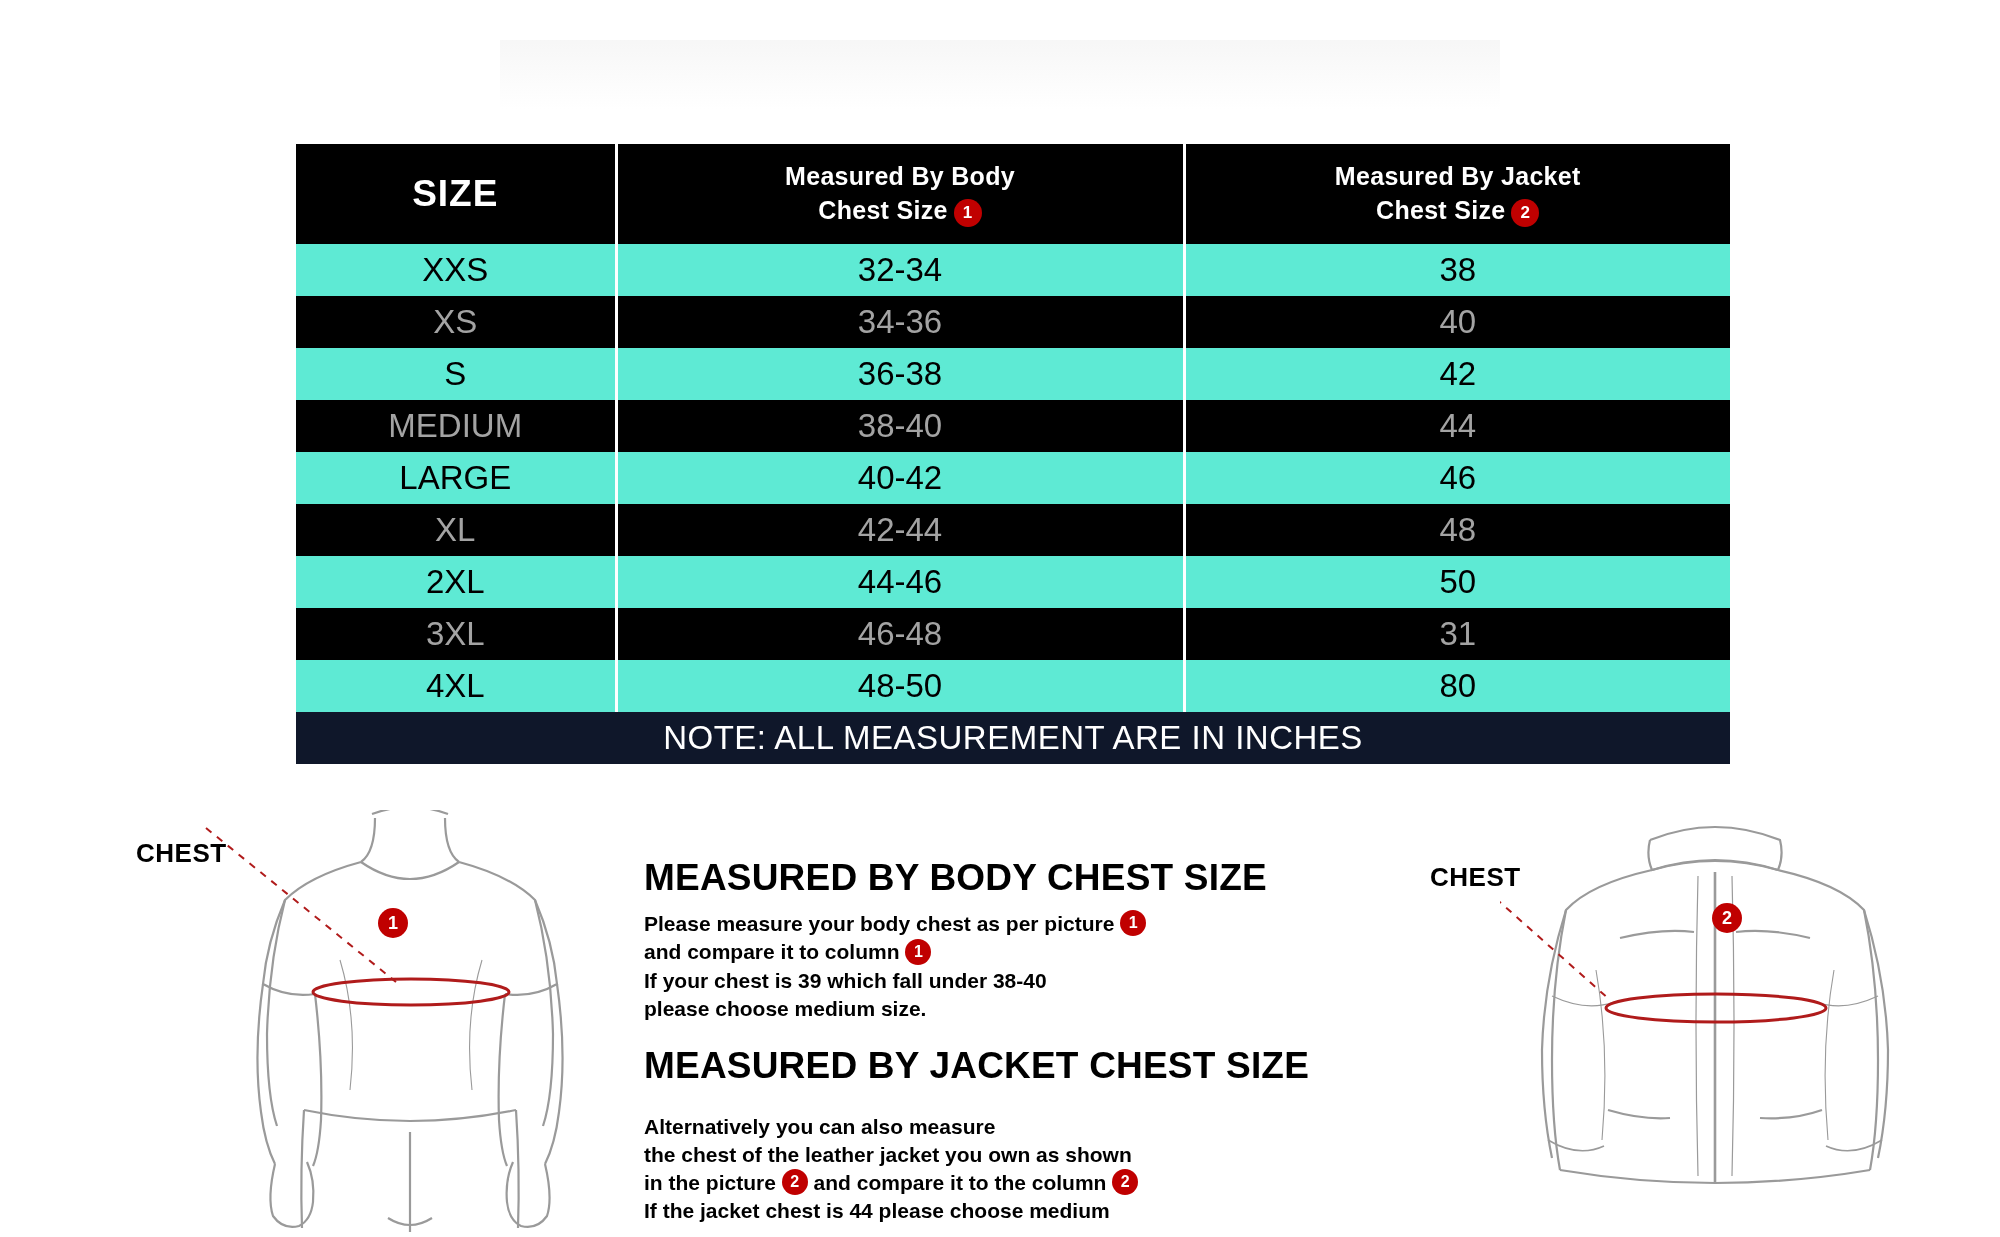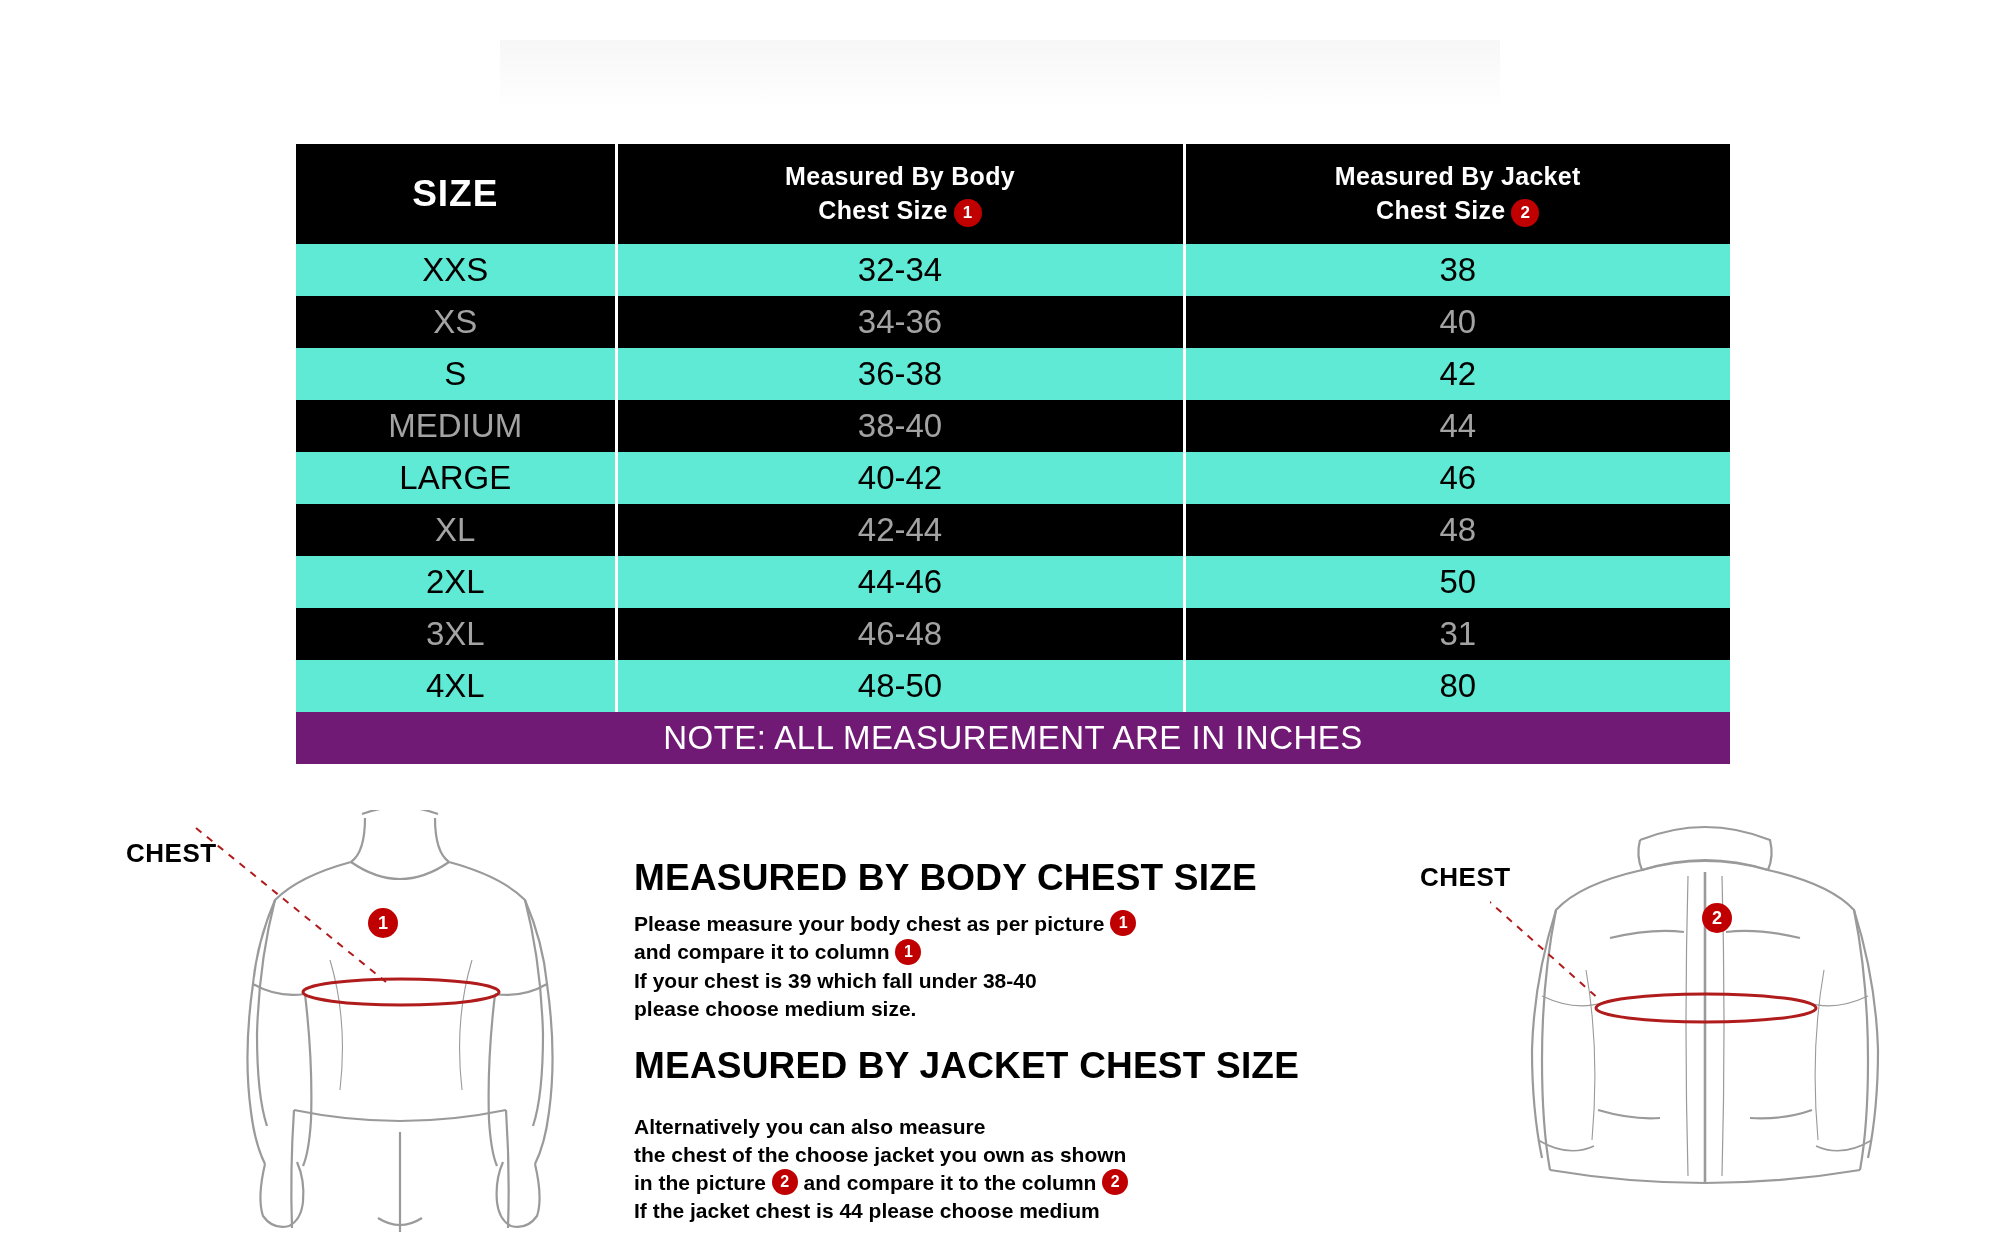--- a/index.html
+++ b/index.html
@@ -86,32 +86,32 @@
     vertical-align: middle;
     font-size: 33px;
     font-weight: 400;
   }
   .size-table tbody td.cell-sep {
     border-left: 3px solid #fff;
   }
   tr.row-light td.cell-sep { border-left-color: #fff; }
 
   .note-row td {
-    background: #701a75;
+    background: #0f172a;
     color: #fff;
     height: 70px;
     text-align: center;
     vertical-align: middle;
     font-size: 40px;
     font-weight: bold;
     letter-spacing: .5px;
   }
 
   
-  .lower { position: absolute; left: 0; top: 800px; width: 1620px; height: 437px; }
+  .lower { position: absolute; left: 10px; top: 800px; width: 1620px; height: 437px; }
 
   .heading-1 {
     position: absolute;
     left: 634px;
     top: 42px;
     font-size: 37px;
     font-weight: bold;
     letter-spacing: .2px;
     white-space: nowrap;
     margin-top: 15px;
@@ -360,21 +360,21 @@
     <span class="inline-badge">1</span><br>
     <span>and compare it to column</span>
     <span class="inline-badge">1</span><br>
     <span>If your chest is 39 which fall under 38-40</span><br>
     <span>please choose medium size.</span>
   </div>
 
   <div class="heading-2">MEASURED BY JACKET CHEST SIZE</div>
   <div class="para-2">
     <span>Alternatively you can also measure</span><br>
-    <span>the chest of the choose jacket you own as shown</span><br>
+    <span>the chest of the leather jacket you own as shown</span><br>
     <span>in the picture</span>
     <span class="inline-badge">2</span>
     <span>and compare it to the column</span>
     <span class="inline-badge">2</span><br>
     <span>If the jacket chest is 44 please choose medium</span>
   </div>
 
 </div>
 
 </body></html>

